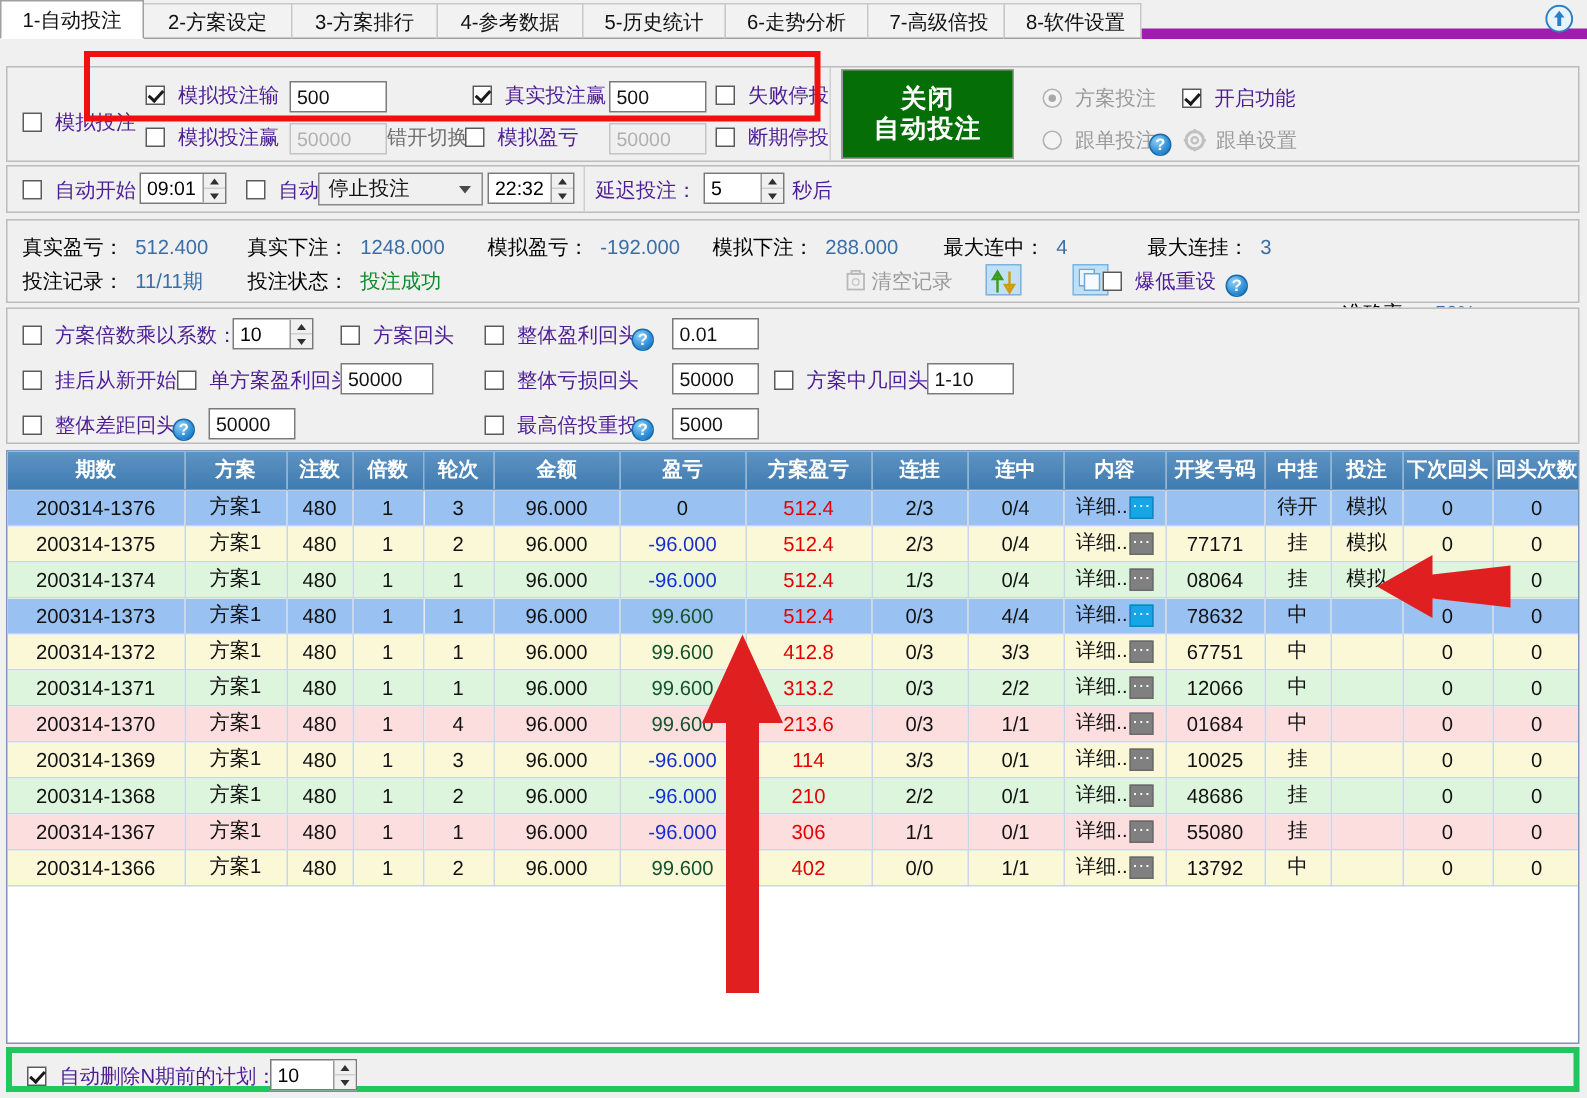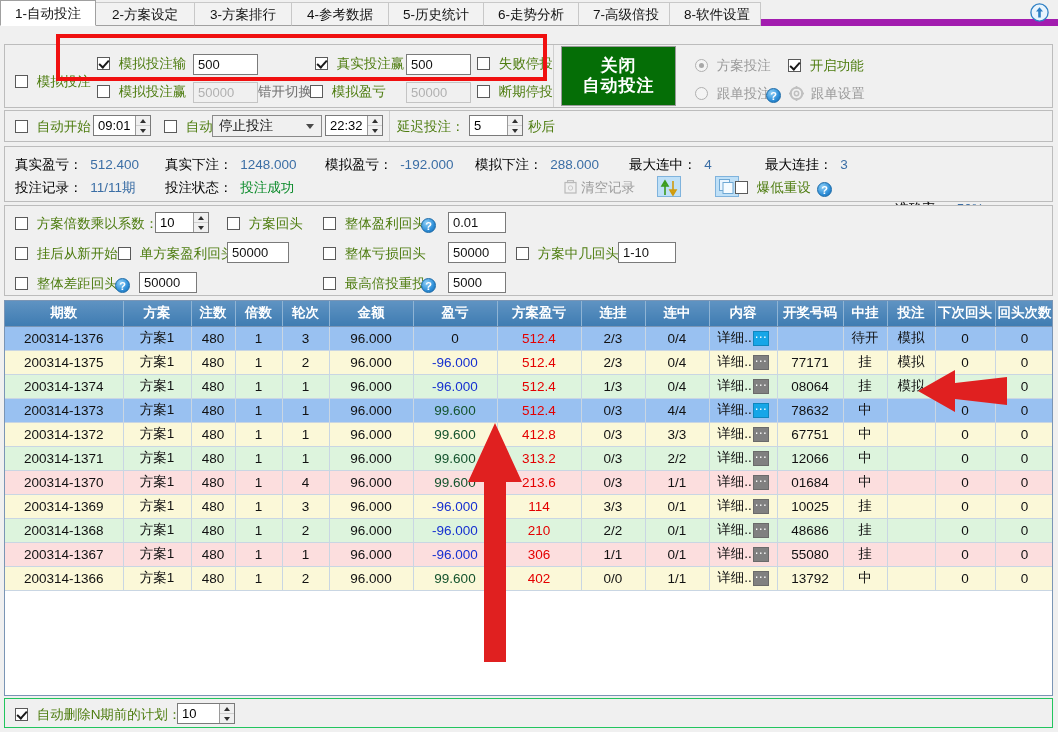--- a/index.html
+++ b/index.html
@@ -60,21 +60,21 @@
   .panel {
     position:absolute;
     background:#f0f0f0;
     border:1px solid #bcbcbc;
   }
   .panel-top { left:4px; top:44px; width:1049px; height:64px; }
   .panel-time { left:4px; top:110px; width:1049px; height:32px; }
   .panel-stats { left:4px; top:146px; width:1049px; height:56px; }
   .panel-opts { left:4px; top:205px; width:1049px; height:91px; }
 
-  .lbl { font-size:13.5px; color:#4d7c0f; white-space:nowrap; }
+  .lbl { font-size:13.5px; color:#4c1d95; white-space:nowrap; }
   .lbl.dim { color:#9a9a9a; }
 
   
   .cb {
     display:inline-block; width:13px; height:13px;
     border:1px solid #5a5a5a; background:#fff;
     vertical-align:-2px; position:relative;
   }
   .cb.checked::after {
     content:""; position:absolute; left:3px; top:0px;
@@ -215,21 +215,21 @@
   }
   .dots.bluebtn { background:#16a6e8; border-color:#0f86bd; }
   .dots::after {
     content:"…"; position:absolute; left:0; right:0; top:-6px;
     color:#fff; font-size:13px; text-align:center; line-height:15px;
   }
 
   
   .bottombar {
     position:absolute; left:4px; top:698px; width:1049px; height:30px;
-    background:#f0f0f0; border:1px solid #22c55e;
+    background:#f0f0f0; border:4px solid #22c55e;
   }
 
   
   .logo { position:absolute; right:12px; bottom:4px; text-align:center; line-height:1; }
   .logo .cn { font-size:21px; font-weight:bold; letter-spacing:2px; }
   .logo .cn b:nth-child(1){ color:#f5c518; }
   .logo .cn b:nth-child(2){ color:#ff2f8e; }
   .logo .cn b:nth-child(3){ color:#22b4e6; }
   .logo .cn b:nth-child(4){ color:#4ad23a; }
   .logo .url { font-size:17px; color:#1f6fd0; font-weight:bold; margin-top:1px; letter-spacing:0.5px; }

